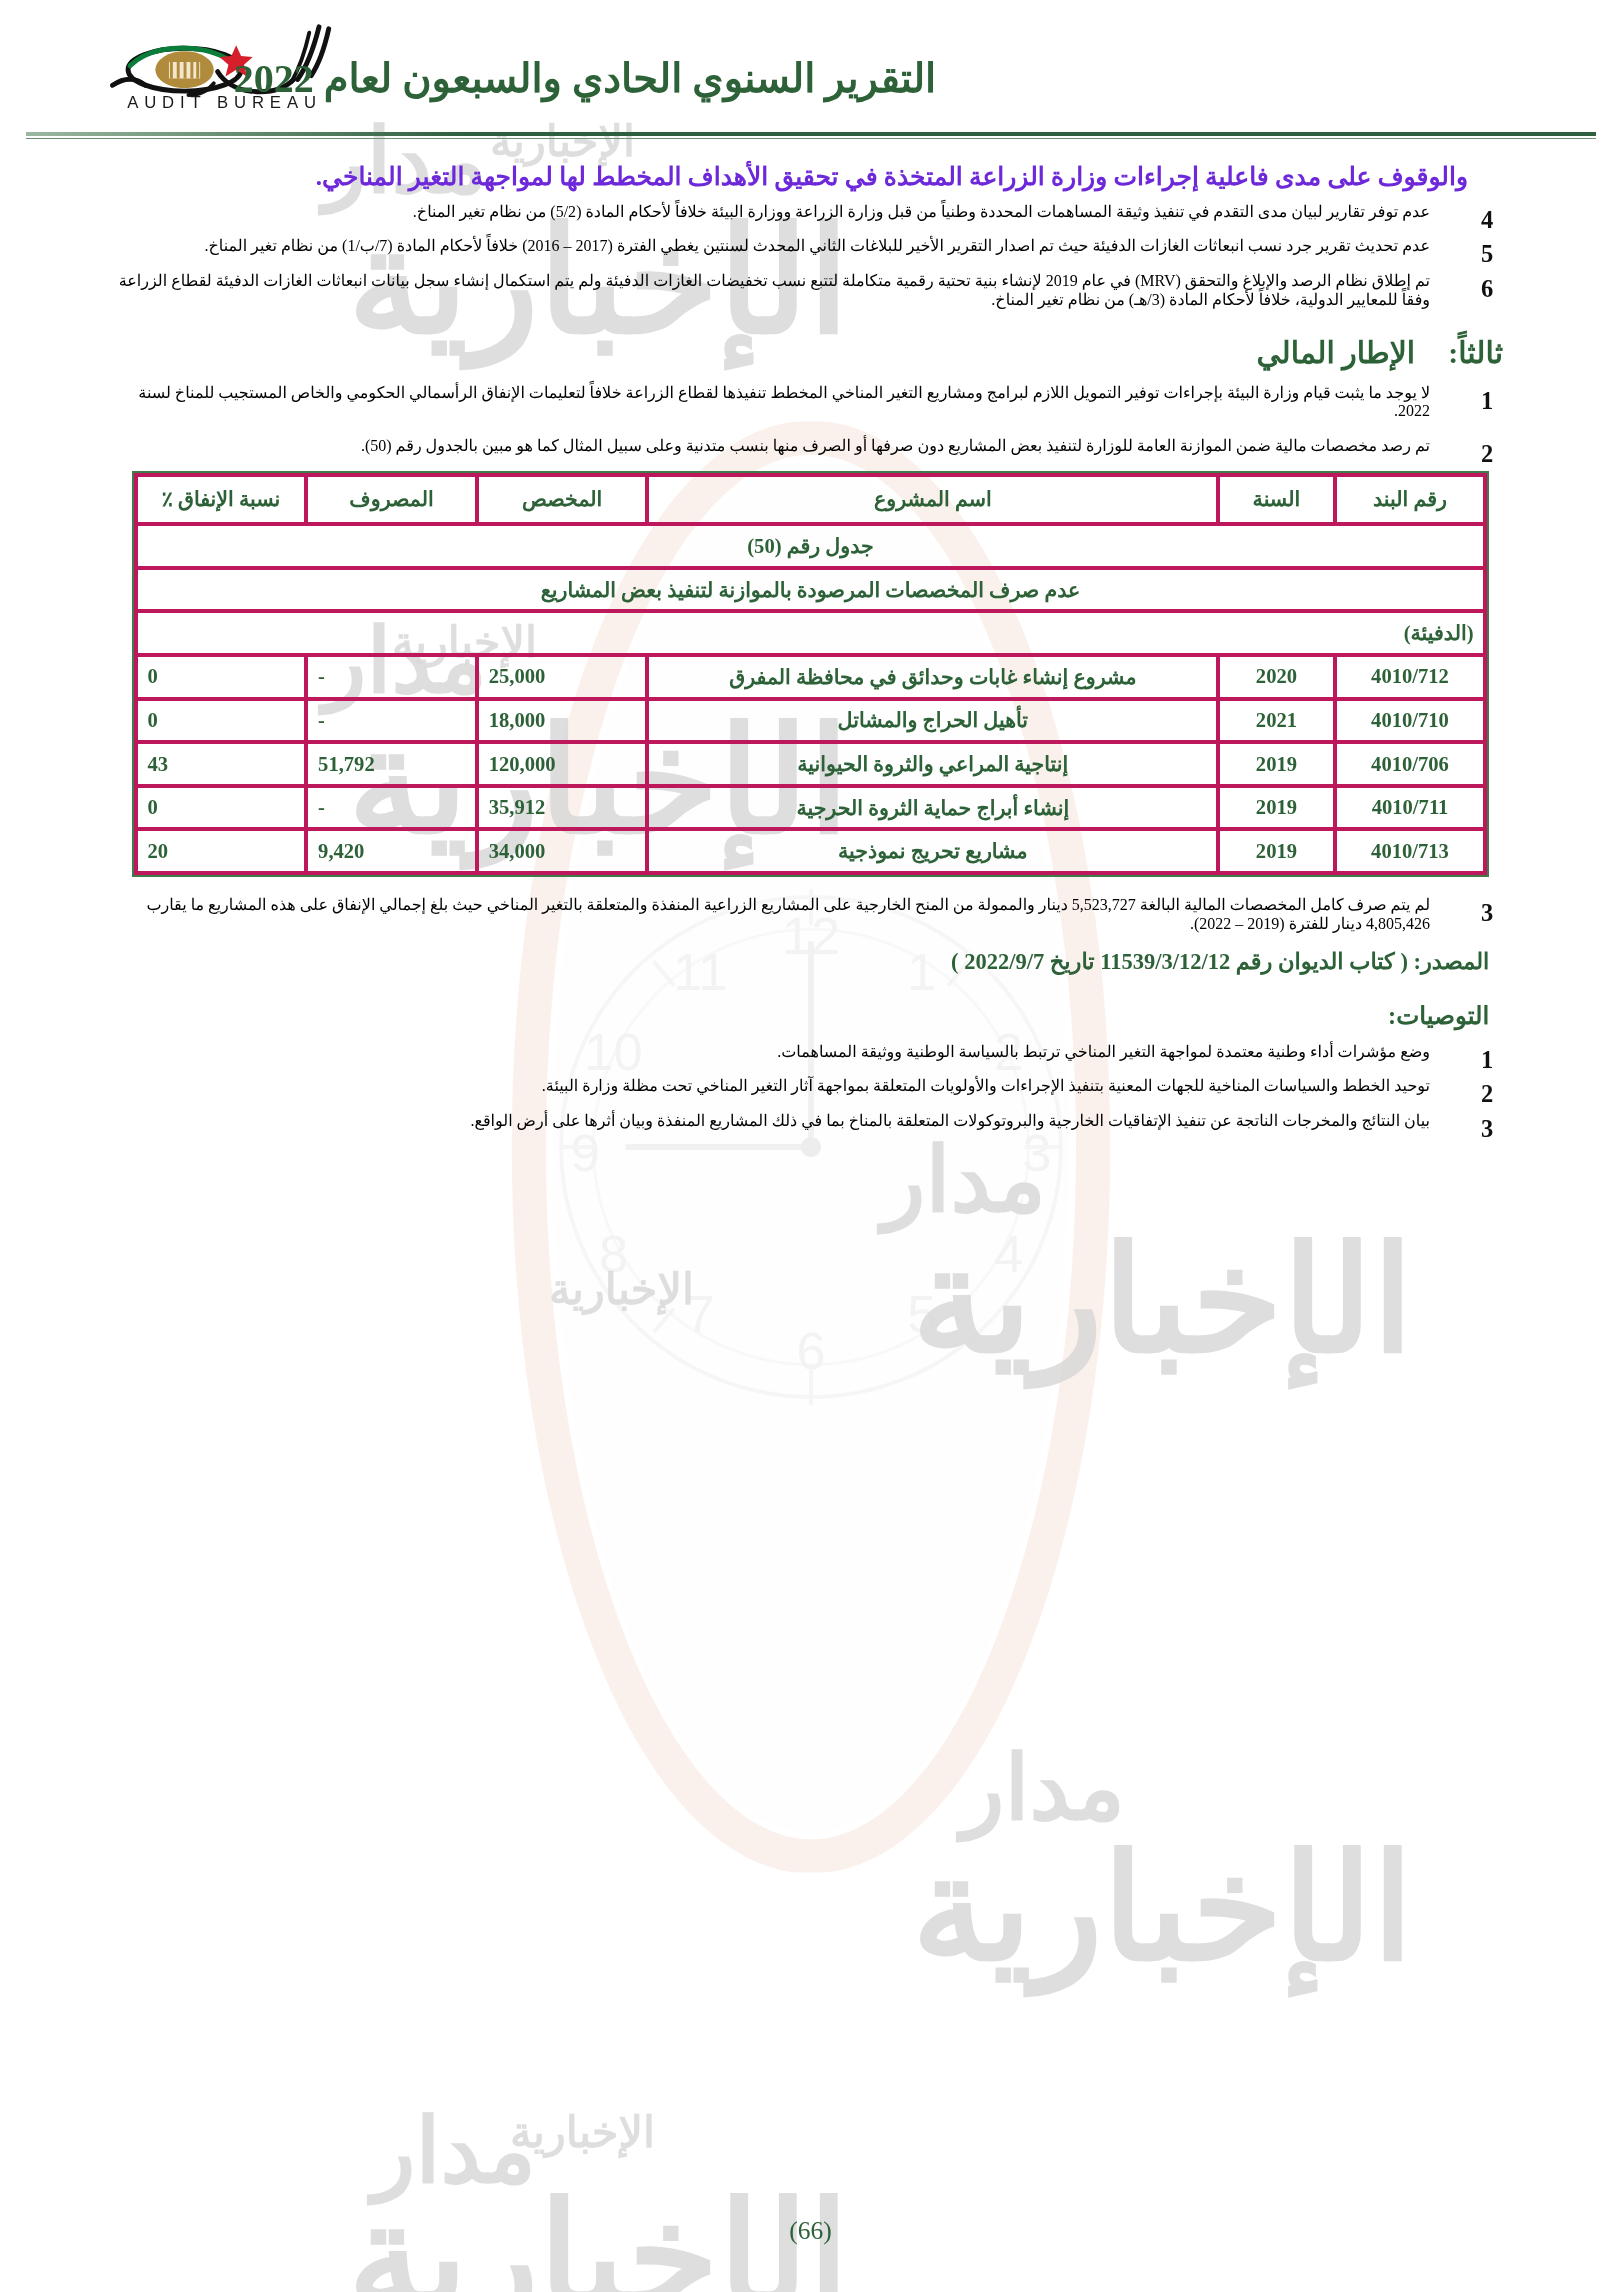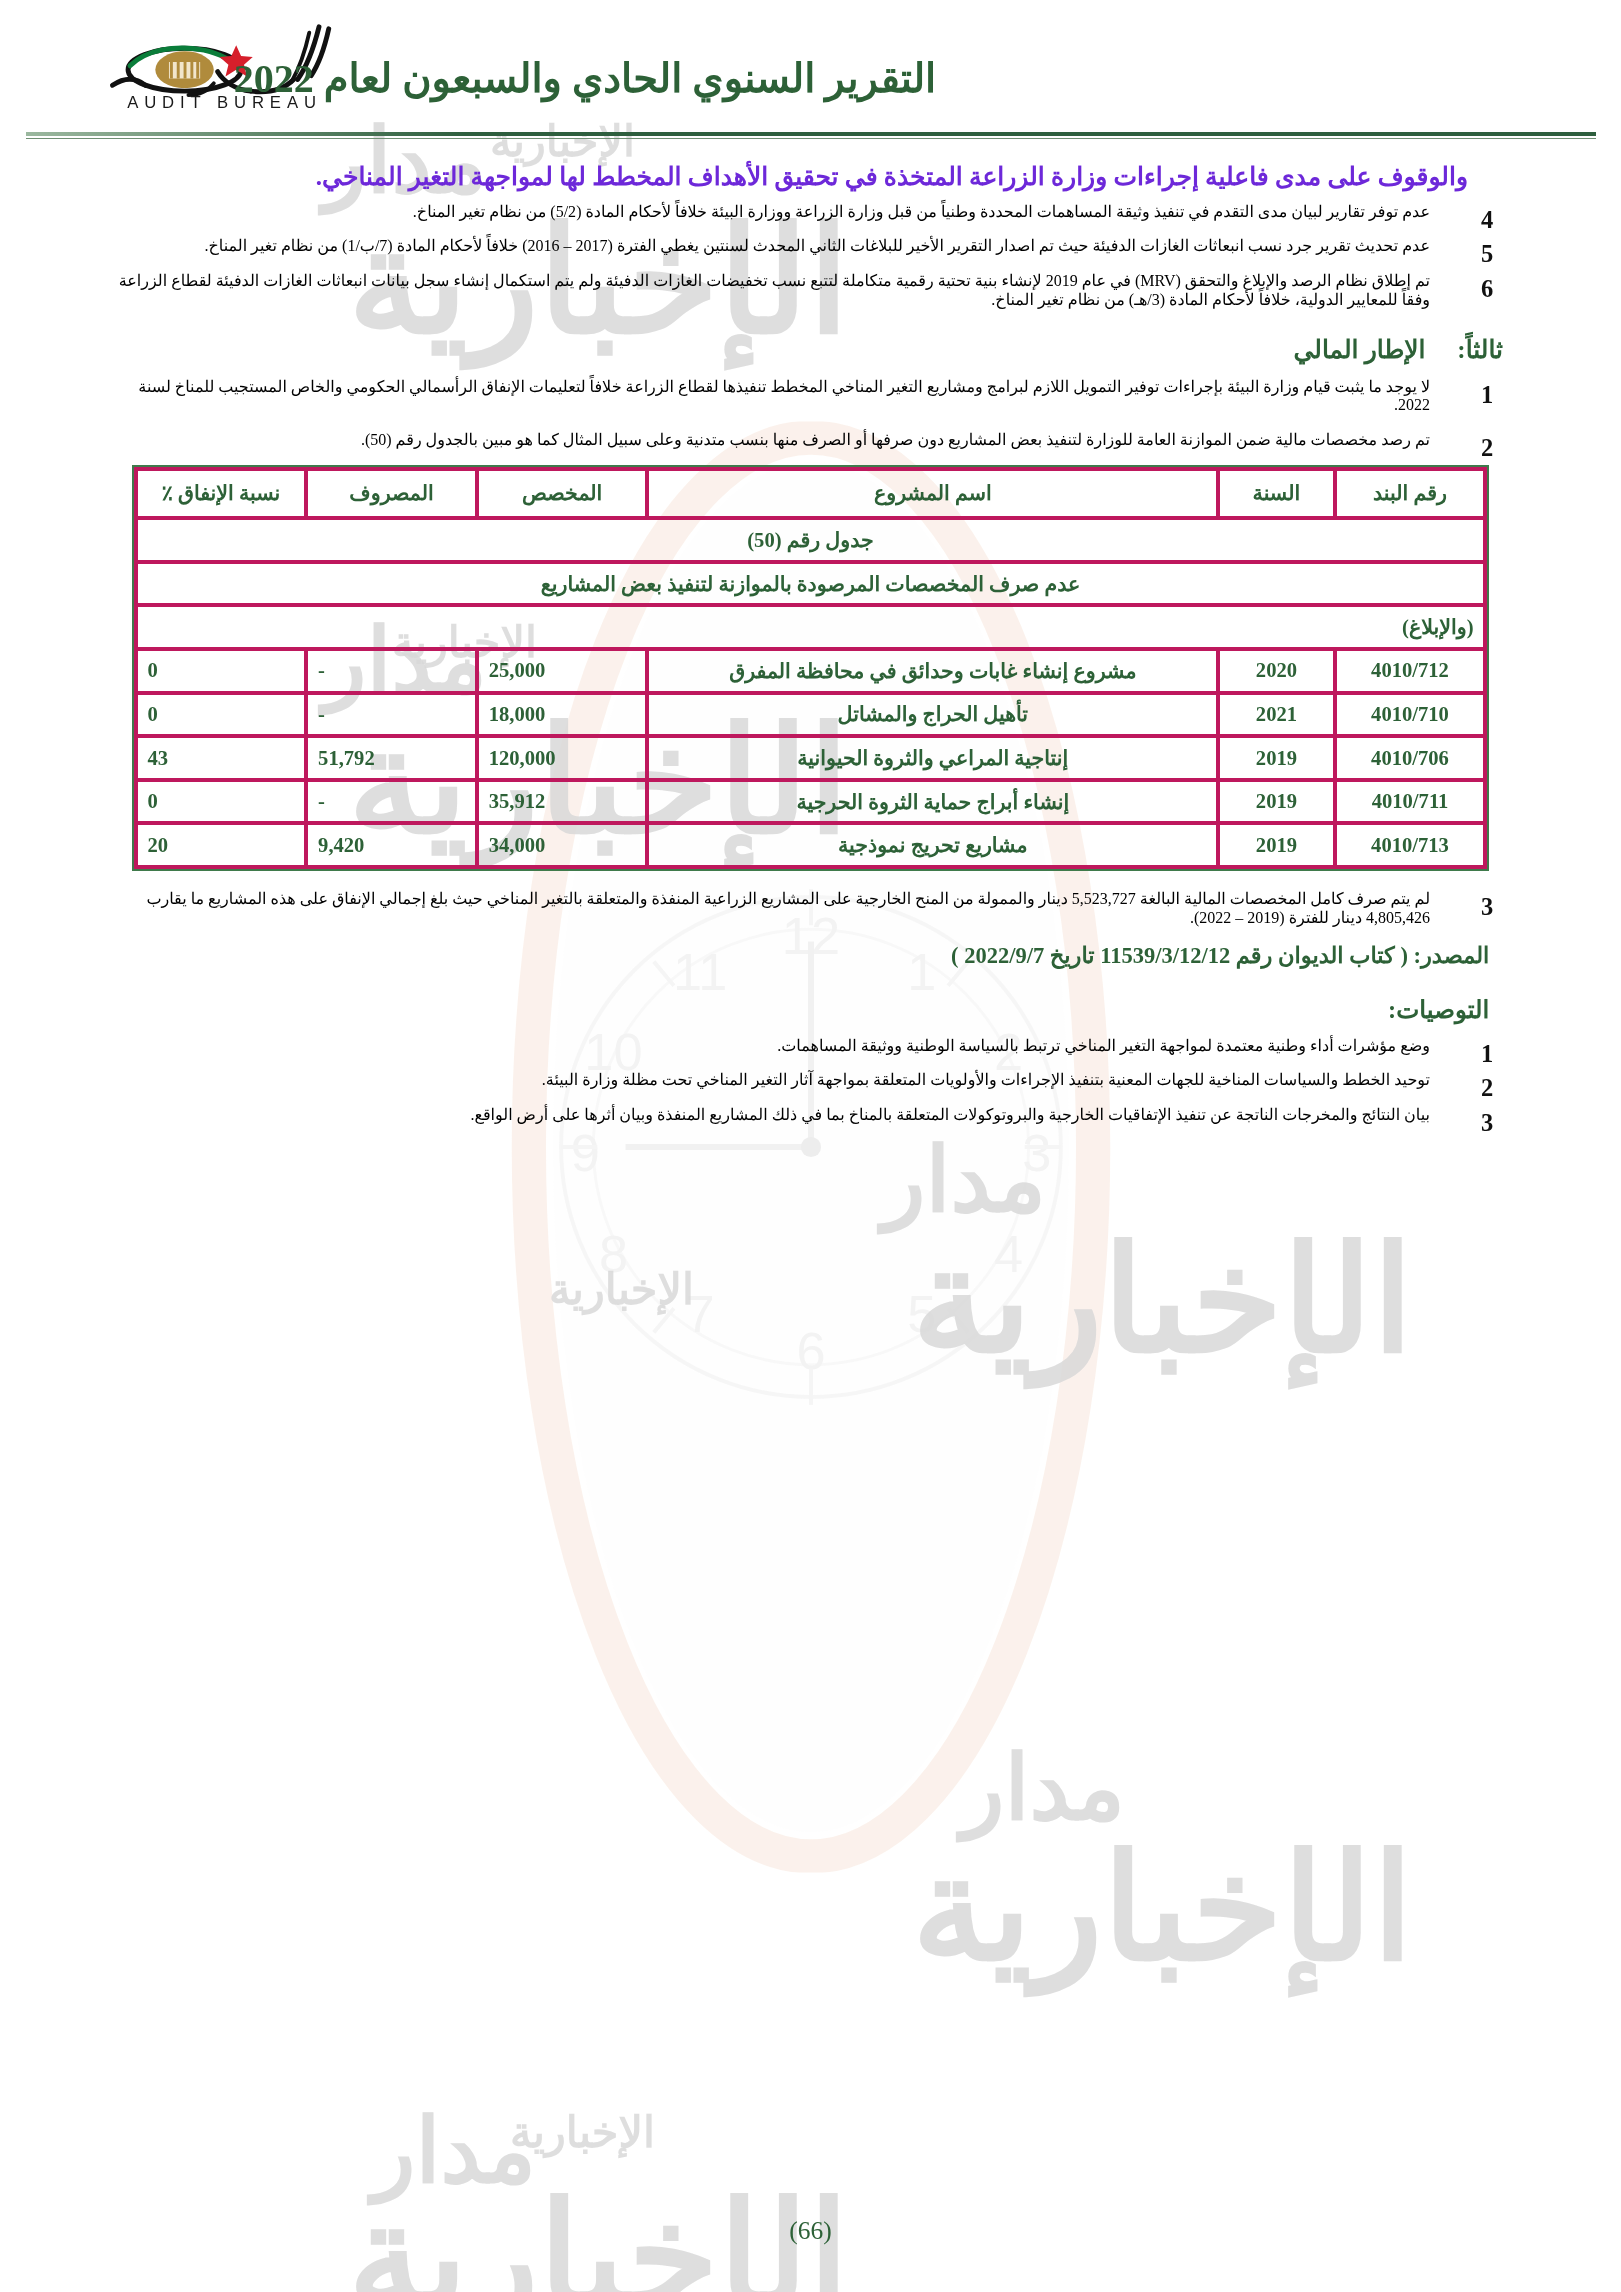--- a/index.html
+++ b/index.html
@@ -155,21 +155,21 @@
     font-size: 24.5px;
     font-weight: bold;
     color: #111;
     direction: ltr;
     font-family: "Liberation Serif", serif;
   }
 
   h2.sec-head {
     margin: 25.5px 0 13.7px 0;
     color: #2d6137;
-    font-size: 25px;
+    font-size: 30px;
     font-weight: bold;
     font-family: "Liberation Serif", serif;
     direction: rtl;
   }
   h2.sec-head .lead { margin-left: 25.5px; }
 
   
   .tbl-wrap {
     margin: 13.7px 13.7px 17.6px 13.7px;
     border: 2px solid #3f7a4b;
@@ -384,21 +384,21 @@
     <div class="tbl-wrap">
       <table class="t50">
         <tbody>
           <tr>
             <td class="t-title-cell" colspan="6">جدول رقم (50)</td>
           </tr>
           <tr>
             <td class="t-sub-cell" colspan="6">عدم صرف المخصصات المرصودة بالموازنة لتنفيذ بعض المشاريع</td>
           </tr>
           <tr>
-            <td class="t-unit-cell" colspan="6">(والإبلاغ)</td>
+            <td class="t-unit-cell" colspan="6">(الدفيئة)</td>
           </tr>
         </tbody>
         <thead>
           <tr>
             <th>رقم البند</th>
             <th>السنة</th>
             <th>اسم المشروع</th>
             <th>المخصص</th>
             <th>المصروف</th>
             <th>نسبة الإنفاق ٪</th>

